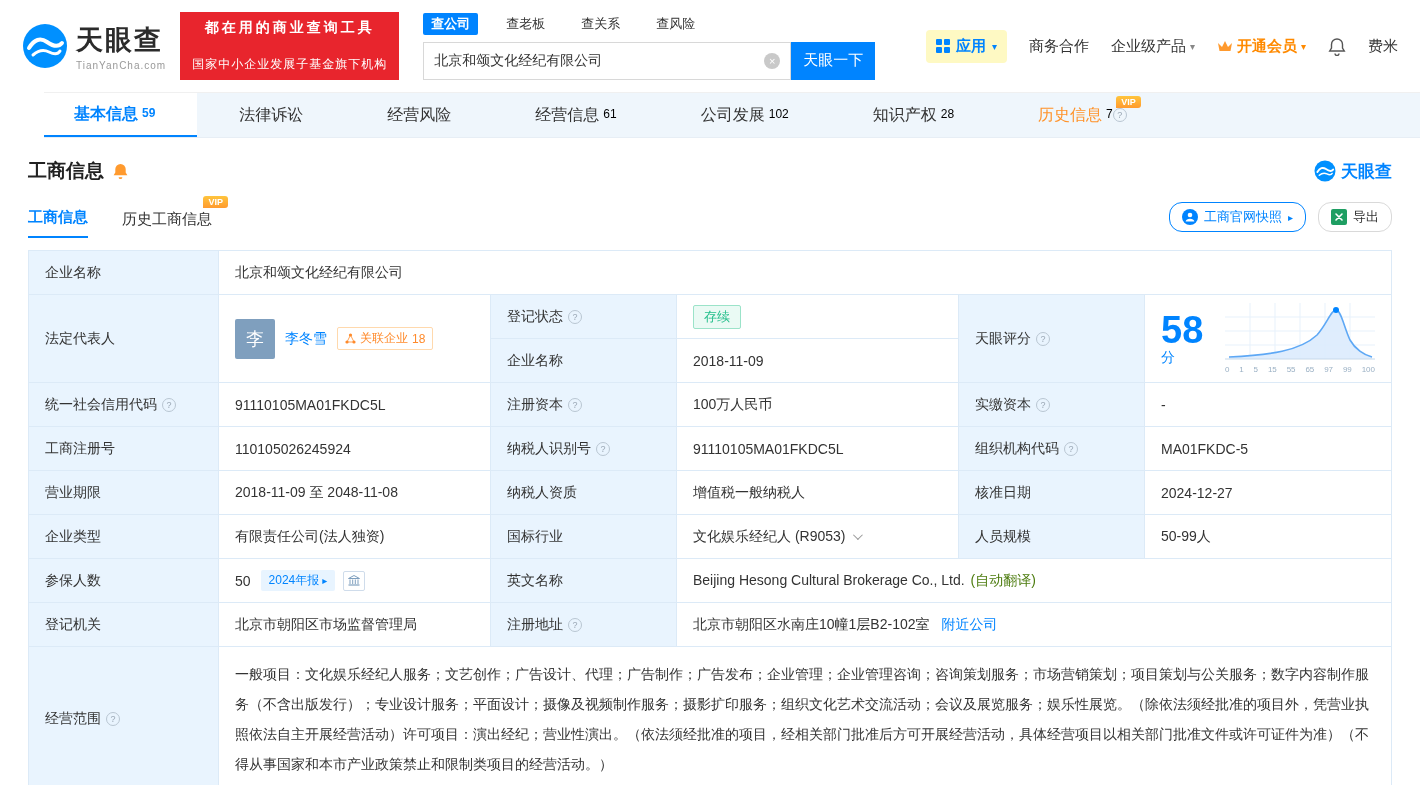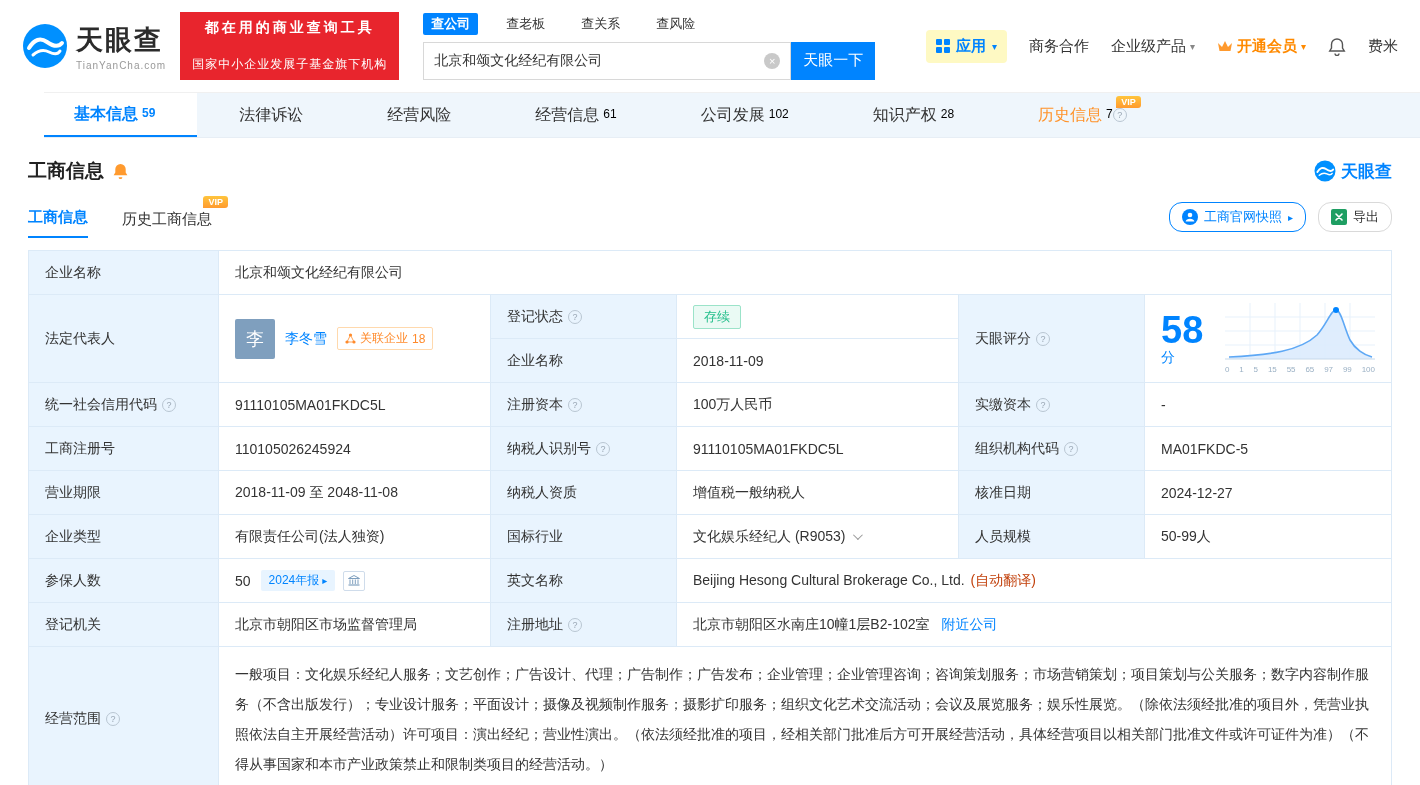--- a/index.html
+++ b/index.html
@@ -81,21 +81,21 @@
     font-size:12px; padding:2px 7px; border-radius:2px; cursor:pointer; }
   .score-cell { display:flex; align-items:center; gap:10px; padding:4px 0; }
   .score-num { font-size:38px; font-weight:bold; color:#0084ff; line-height:1; }
   .score-unit { font-size:14px; color:#0084ff; }
   .chart-wrap { width:150px; }
   .axis { display:flex; justify-content:space-between; font-size:8px; color:#9ab0c4; margin-top:1px; }
   .year-badge { display:inline-flex; align-items:center; gap:3px; background:#e8f4ff; color:#0084ff;
     font-size:12px; padding:2px 8px; border-radius:2px; cursor:pointer; margin-left:10px; }
   .bank-box { display:inline-flex; align-items:center; justify-content:center; width:22px; height:20px;
     border:1px solid #cfdceb; border-radius:2px; margin-left:8px; cursor:pointer; vertical-align:middle; }
-  .note { color:#c2410c; margin-left:6px; }
+  .note { color:#4d7c0f; margin-left:6px; }
   .chev { display:inline-block; width:7px; height:7px; border-right:1.5px solid #999;
     border-bottom:1.5px solid #999; transform:rotate(45deg) translateY(-2px); margin-left:8px; }
   .scope-td { padding:12px 16px !important; line-height:30px; height:auto !important; }
   .valflex { display:flex; align-items:center; }
 </style>
 </head>
 <body>
 
 <div class="header">
   <div class="logo">

